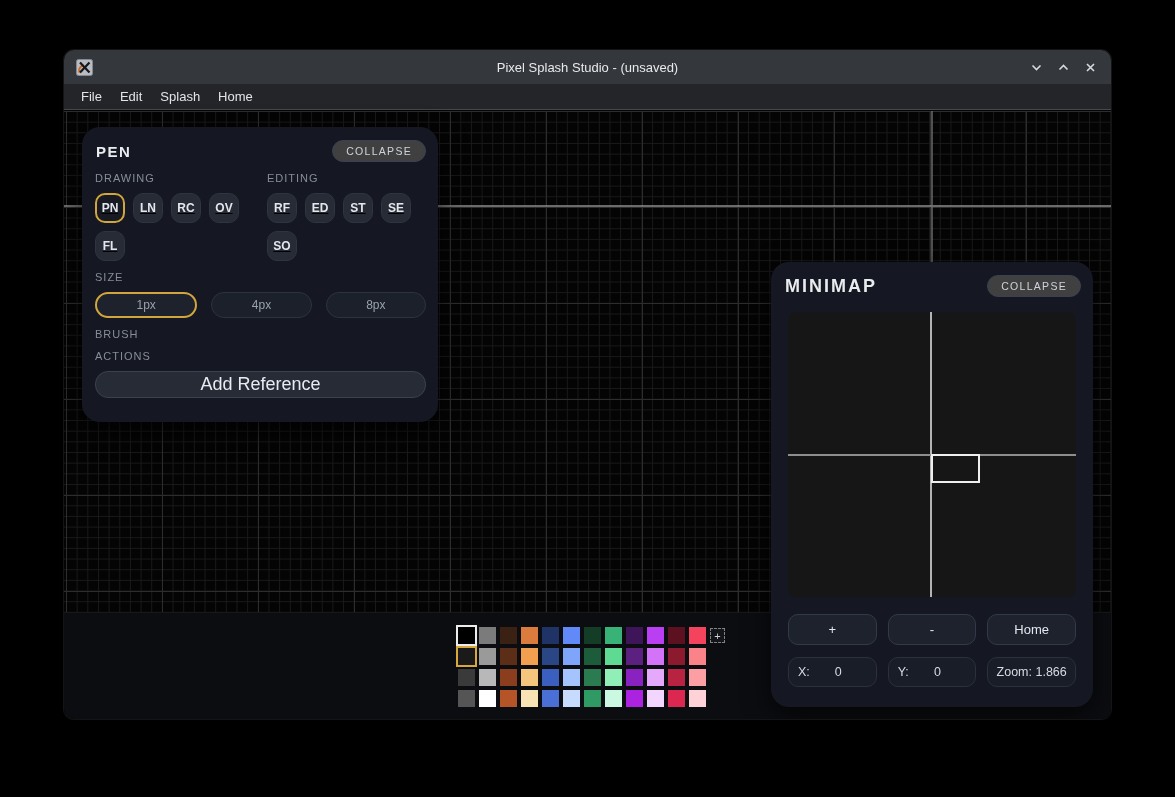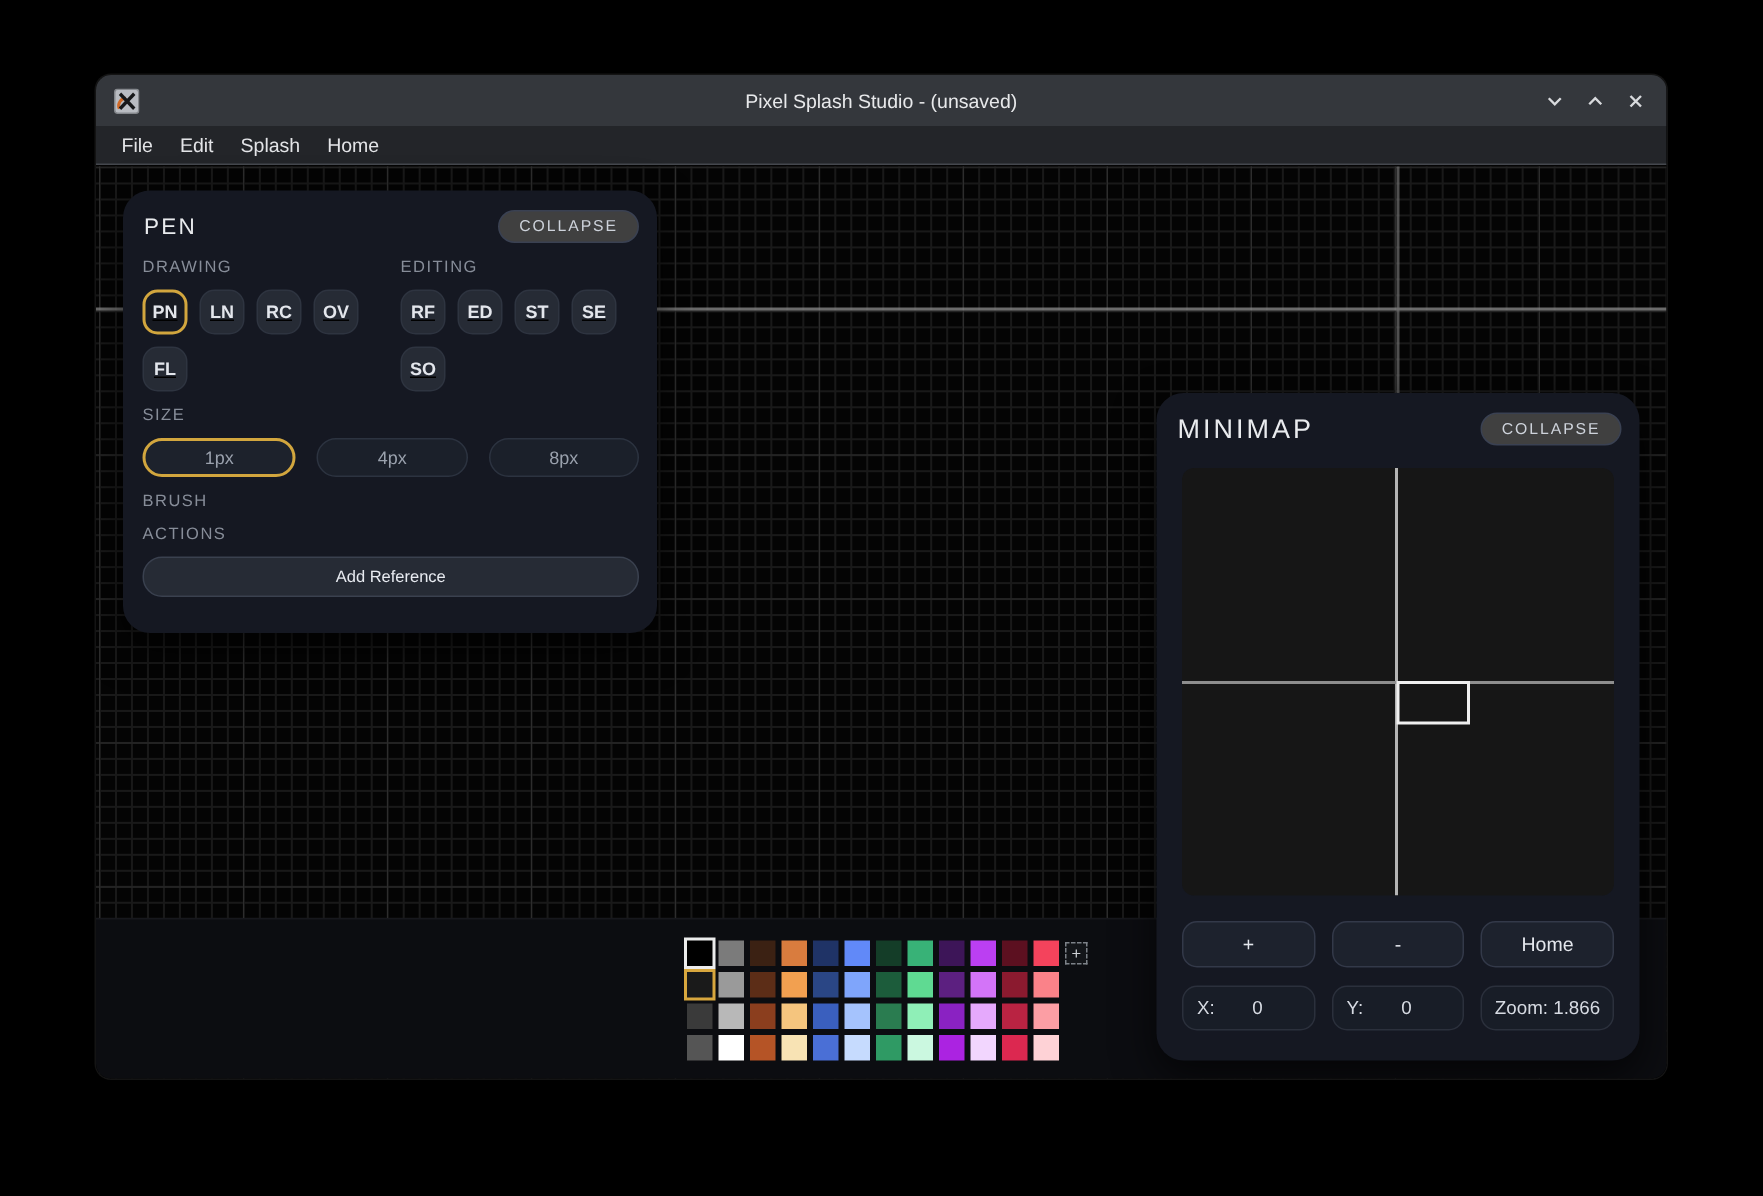--- a/index.html
+++ b/index.html
@@ -29,42 +29,42 @@
       linear-gradient(to bottom,#191919 1px,transparent 1px);
     background-size:96px 96px,96px 96px,10.667px 10.667px,10.667px 10.667px;
     background-position:2px 0,2px 0,2px 0,2px 0;}
   .axis-h{position:absolute;left:0;top:94px;width:100%;height:2px;background:#8e8e8e;opacity:.75;}
   .axis-v{position:absolute;left:867px;top:0;width:2px;height:501px;background:#6f6f6f;opacity:.7;}
   .bottombar{position:absolute;left:0;top:501px;width:100%;height:107px;background:#0c0d11;border-top:1px solid #17181d;}
 
   
   .panel{position:absolute;background:#151822;border-radius:18px;box-shadow:0 10px 28px rgba(0,0,0,.65);}
   .panel-header{display:flex;align-items:center;justify-content:space-between;padding:13px 12px 0 14px;}
-  .panel-title{color:#e9ebee;font-size:15px;font-weight:normal;letter-spacing:1.5px;}
+  .panel-title{color:#e9ebee;font-size:15px;font-weight:bold;letter-spacing:1.5px;}
   .collapse-btn{background:#404040;border:1px solid #3a4152;border-radius:12px;color:#ced3db;
     font-size:10.5px;letter-spacing:1.3px;padding:4px 13px;cursor:default;}
 
   
   #pen-panel{left:18px;top:16px;width:356px;height:295px;}
   .sec-label{color:#878d99;font-size:11px;letter-spacing:1px;margin:10px 0 9px;}
   .tool-grid{display:flex;padding:0 12px 0 13px;}
   .tool-col{width:144px;}
   .tool-col.first{margin-right:28px;}
   .tool-row{display:flex;flex-wrap:wrap;gap:8px;width:144px;text-decoration:underline;}
   .tool-btn{width:30px;height:30px;border-radius:10px;background:#262b35;border:1px solid #2e3440;
     color:#e3e6ec;font-size:12px;font-weight:bold;display:flex;align-items:center;justify-content:center;cursor:default;}
   .tool-btn.selected{background:#171a22;border:2px solid var(--accent);}
   .side-pad{padding:0 12px 0 13px;}
   .opt-row{display:flex;gap:14px;}
   .pill-btn{flex:1;height:26px;border-radius:13px;background:#1b202a;border:1px solid #2c3340;
     color:#9aa1ad;font-size:12px;display:flex;align-items:center;justify-content:center;cursor:default;}
   .pill-btn.selected{border:2px solid var(--accent);background:#1d222c;}
   .pill-btn.lit{color:#e8ebf1;}
   .action-btn{width:100%;height:27px;border-radius:13px;background:#262b35;border:1px solid #3a414f;
-    color:#e8ebf1;font-size:11px;display:flex;align-items:center;justify-content:center;cursor:default;}
+    color:#e8ebf1;font-size:18px;display:flex;align-items:center;justify-content:center;cursor:default;}
 
   
   #minimap-panel{left:707px;top:151px;width:322px;height:445px;}
   .mm-view{position:relative;margin:15px 17px 0;width:288px;height:285px;background:#161616;
     border-radius:8px;overflow:hidden;}
   .mm-vline{position:absolute;left:142px;top:0;width:2px;height:100%;background:#b4b4b4;}
   .mm-hline{position:absolute;left:0;top:142px;width:100%;height:2px;background:#8e8e8e;}
   .mm-viewport{position:absolute;left:143px;top:142px;width:49px;height:29px;border:2.5px solid #efefef;}
   .mm-row{display:flex;gap:11px;margin:17px 17px 0;}
   .mm-btn{flex:1;height:31px;border-radius:10px;background:#1d222d;border:1px solid #333949;

